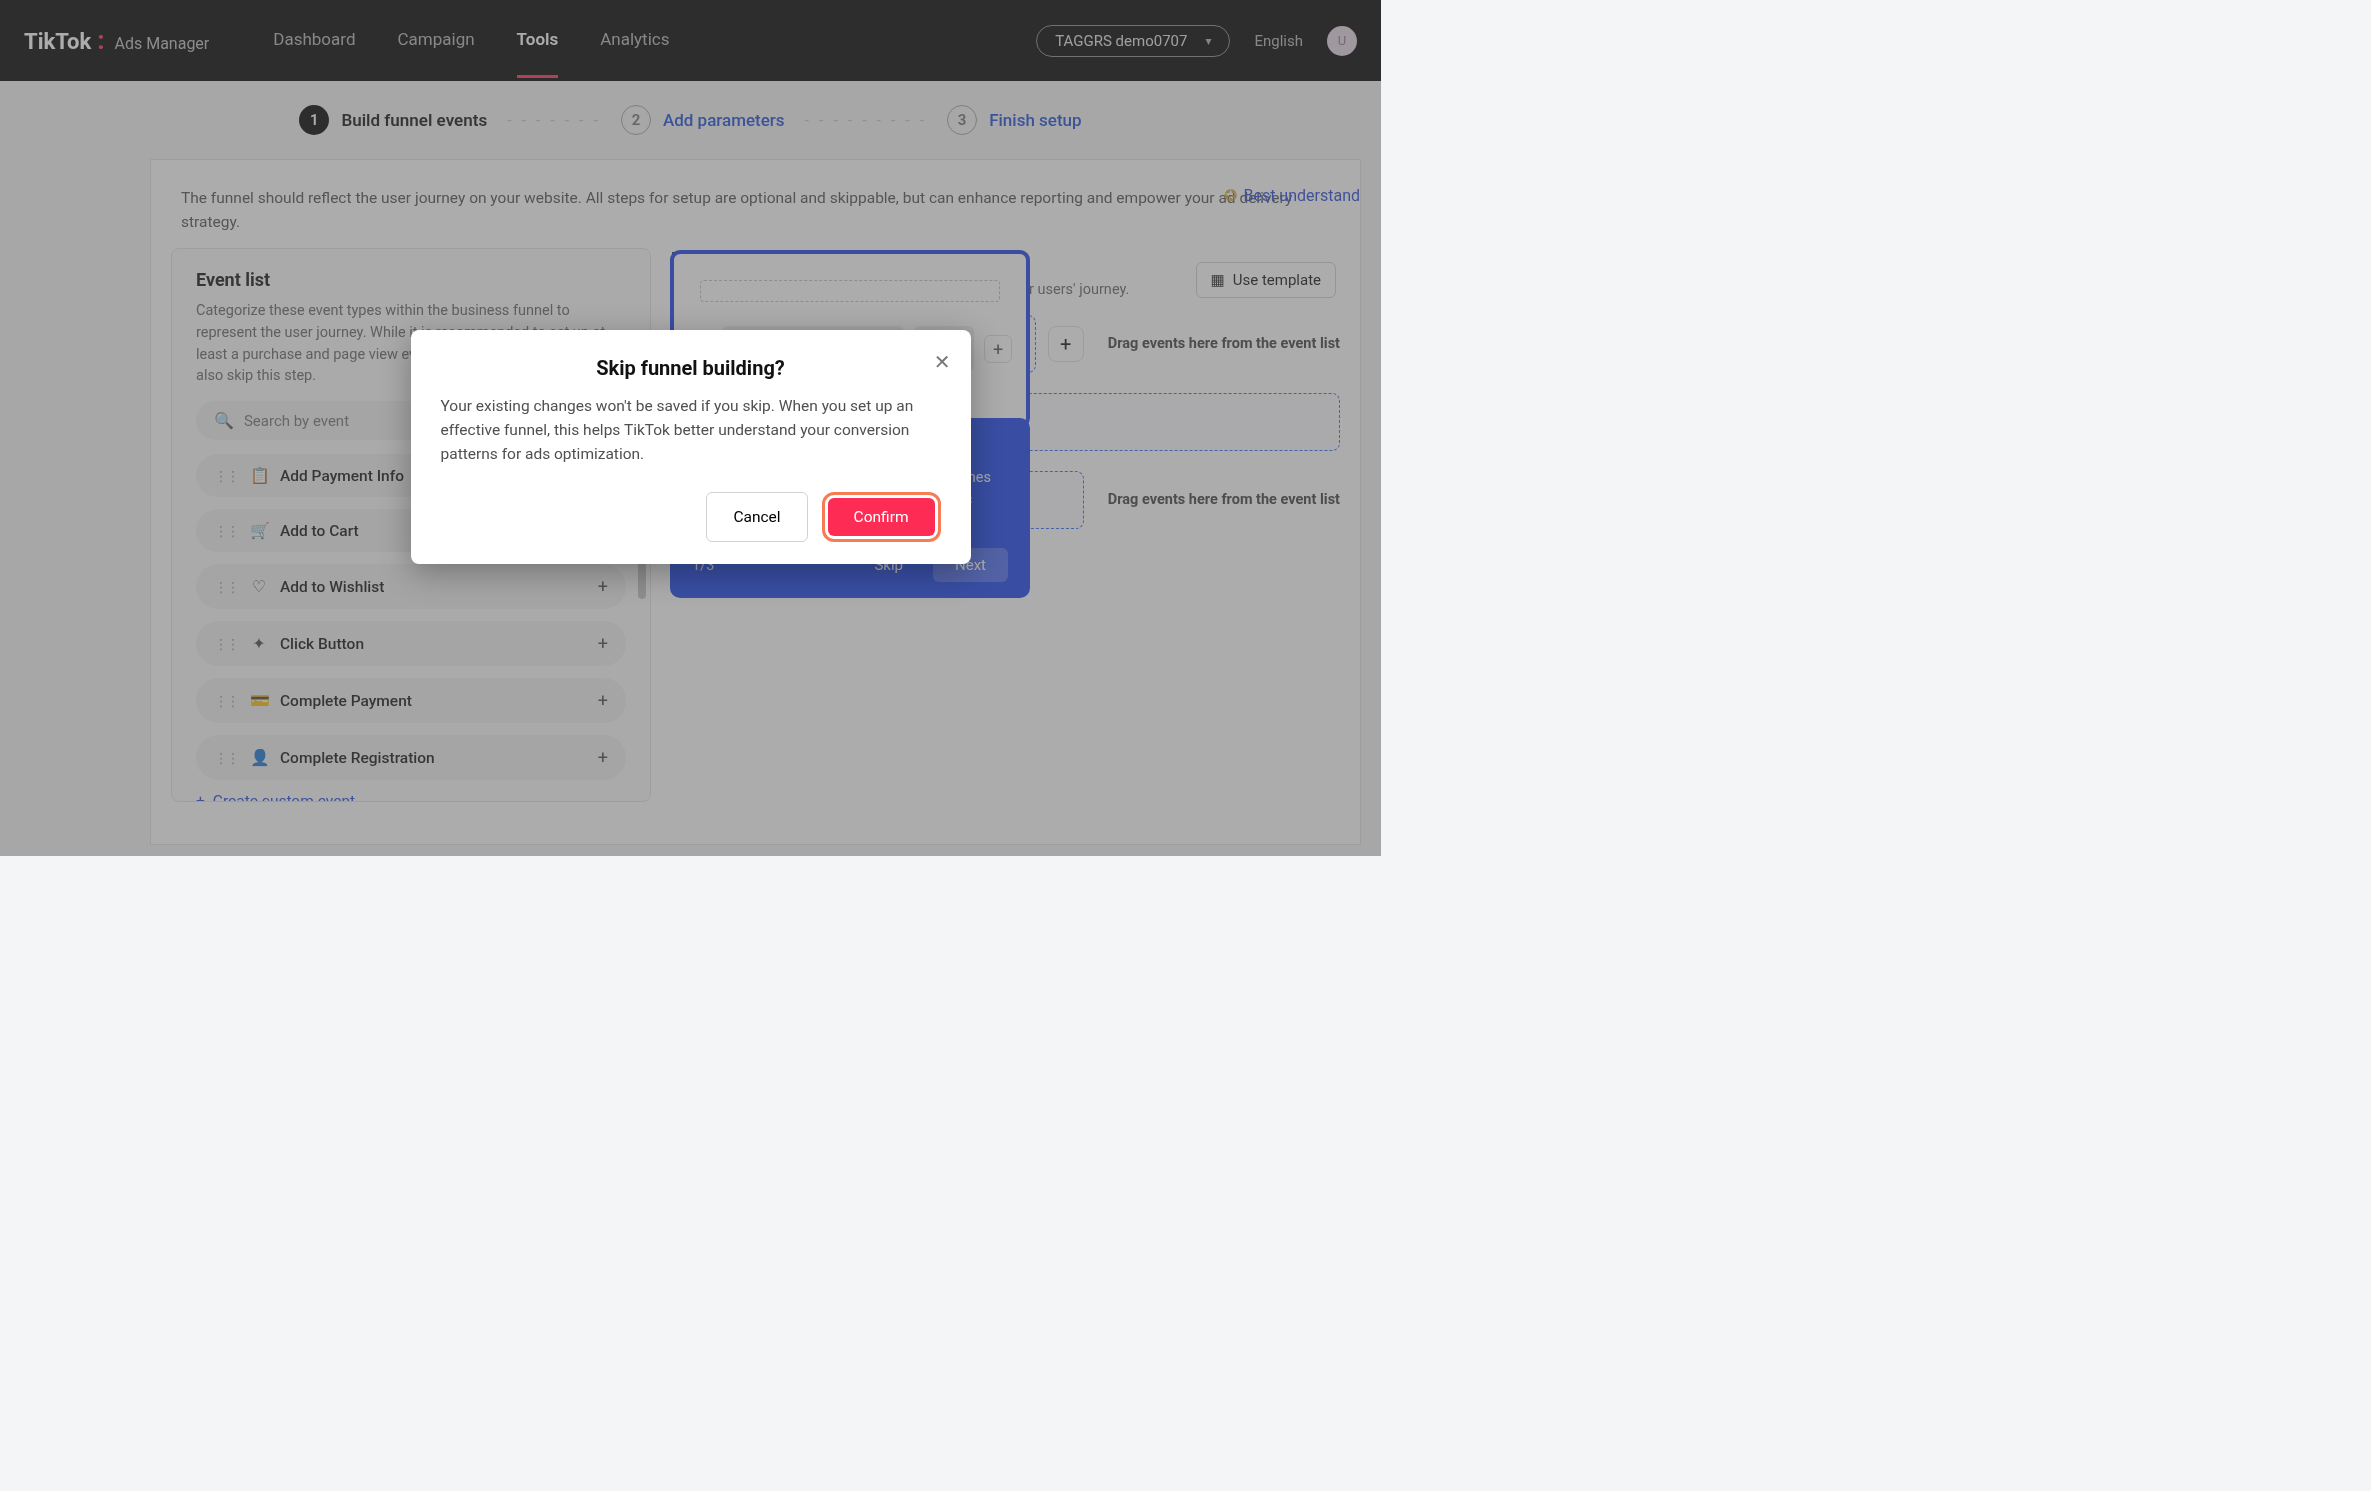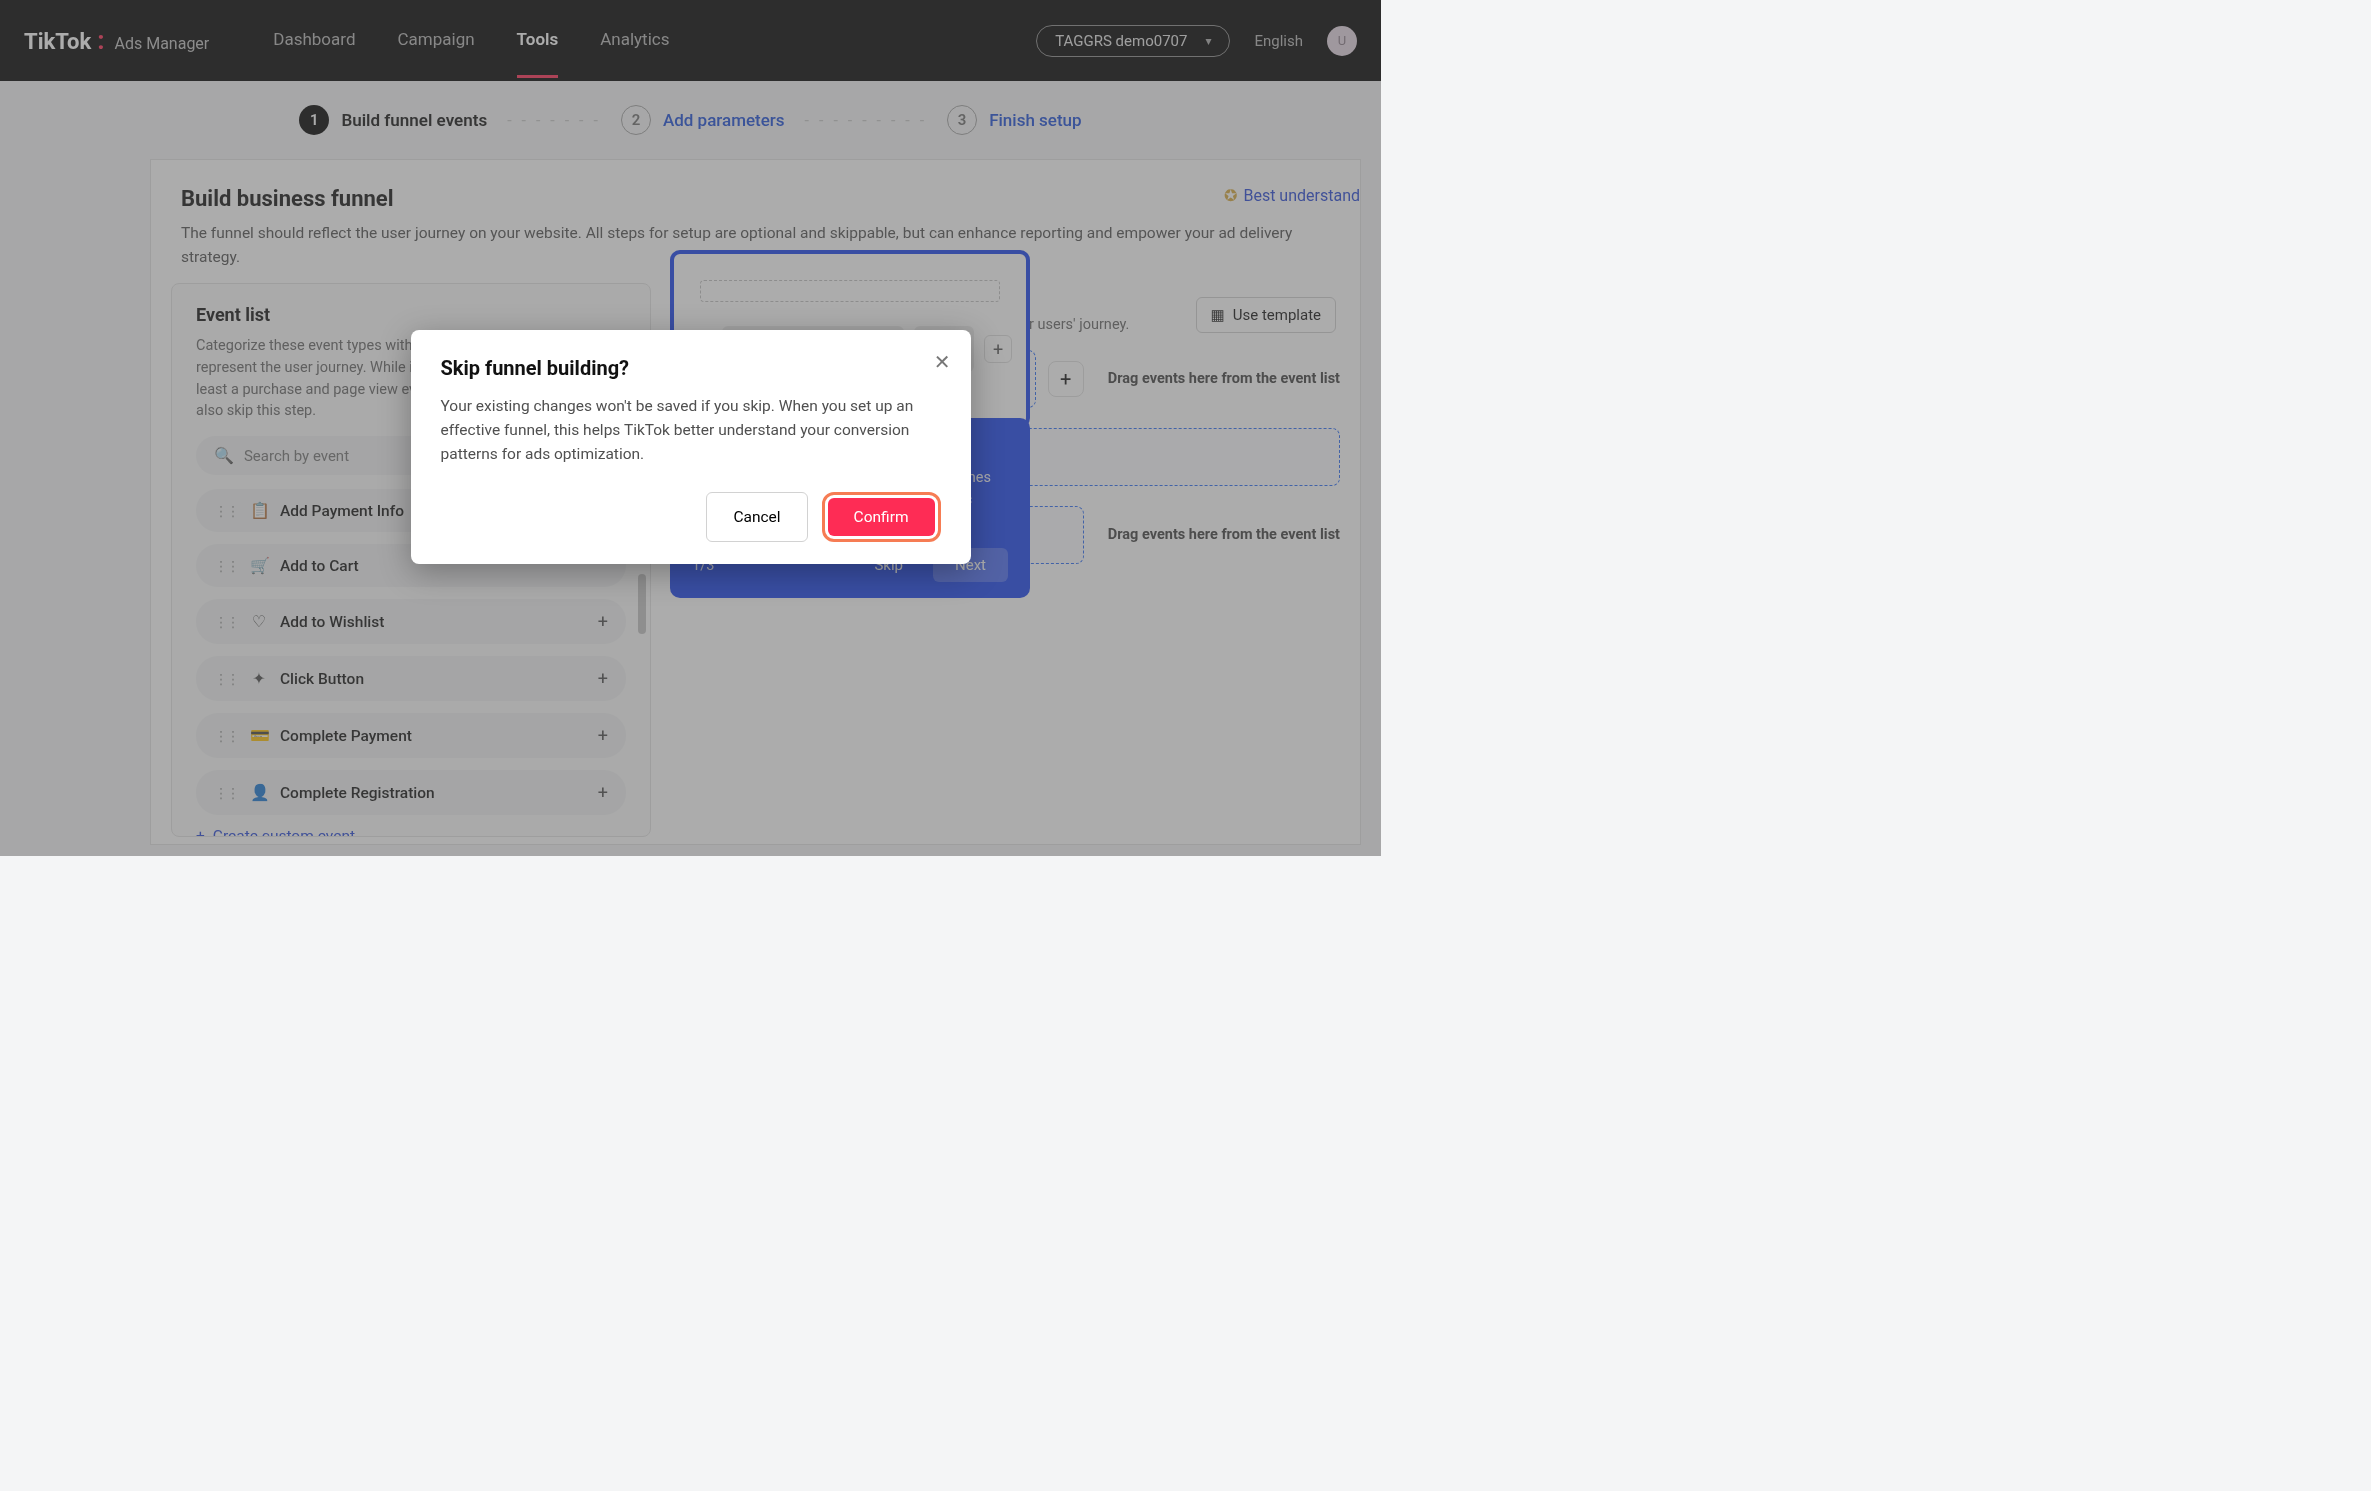--- a/index.html
+++ b/index.html
@@ -77,21 +77,21 @@
   .mock-chip { background: #eaeaea; border-radius: 6px; height: 28px; flex: 1; }
   .mock-chip-tall { height: 46px; }
   .mock-plus { width: 28px; height: 28px; border-radius: 6px; border: 1px solid #ddd; display: flex; align-items: center; justify-content: center; font-size: 18px; color: #555; }
   .mock-dashed { background: #fff; border-radius: 8px; padding: 8px 12px 12px; margin-bottom: 12px; }
   .mock-dashed .dash-line { height: 22px; border: 1px dashed #c0c0c0; border-radius: 4px; margin-top: 4px; }
   .tour-above { position: absolute; left: 670px; top: 250px; width: 360px; background: #fff; border-radius: 10px; border: 4px solid #1842ec; padding: 14px; }
 
   
   .overlay { position: absolute; inset: 0; background: rgba(90, 90, 90, 0.5); display: flex; align-items: flex-start; justify-content: center; padding-top: 330px; }
   .modal { width: 560px; background: #fff; border-radius: 8px; padding: 26px 30px 22px; position: relative; box-shadow: 0 8px 32px rgba(0,0,0,0.3); }
-  .modal-title { font-size: 20px; font-weight: 700; margin-bottom: 14px; }
+  .modal-title { font-size: 20px; font-weight: 700; margin-bottom: 14px; text-align: center; }
   .modal-close { position: absolute; right: 20px; top: 20px; font-size: 20px; color: #777; cursor: pointer; background: none; border: none; }
   .modal-body { font-size: 15.5px; color: #505050; line-height: 1.55; margin-bottom: 26px; }
   .modal-footer { display: flex; justify-content: flex-end; gap: 14px; }
   .btn-cancel { border: 1px solid #d2d2d2; background: #fff; border-radius: 6px; padding: 10px 26px; font-size: 15.5px; cursor: pointer; }
   .btn-confirm { background: #fe2c55; color: #ffffff; border: none; border-radius: 6px; padding: 10px 26px; font-size: 15.5px; cursor: pointer; }
   .confirm-halo { border: 3px solid #f67c54; border-radius: 12px; padding: 3px; display: inline-block; }
 
   .scroll-thumb { position: absolute; right: 4px; top: 290px; width: 8px; height: 60px; background: #c3c3c3; border-radius: 4px; }
   .right-wrap { position: relative; flex: 1; }
 </style>
@@ -134,21 +134,20 @@
     </div>
     <div class="step-dots">- - - - - - - - -</div>
     <div class="step">
       <div class="step-circle inactive">3</div>
       <div class="step-label inactive">Finish setup</div>
     </div>
   </div>
 
   <div class="main-card">
     <div class="card-header" style="position:relative;">
-      <h2 class="card-title">Build business funnel</h2>
       <p class="card-desc">The funnel should reflect the user journey on your website. All steps for setup are optional and skippable, but can enhance reporting and empower your ad delivery strategy.</p>
       <div class="best-link">
         <span class="best-icon">✪</span>
         <span>Best understand</span>
       </div>
     </div>
 
     <div class="panels">
 
       <div class="panel-left">

